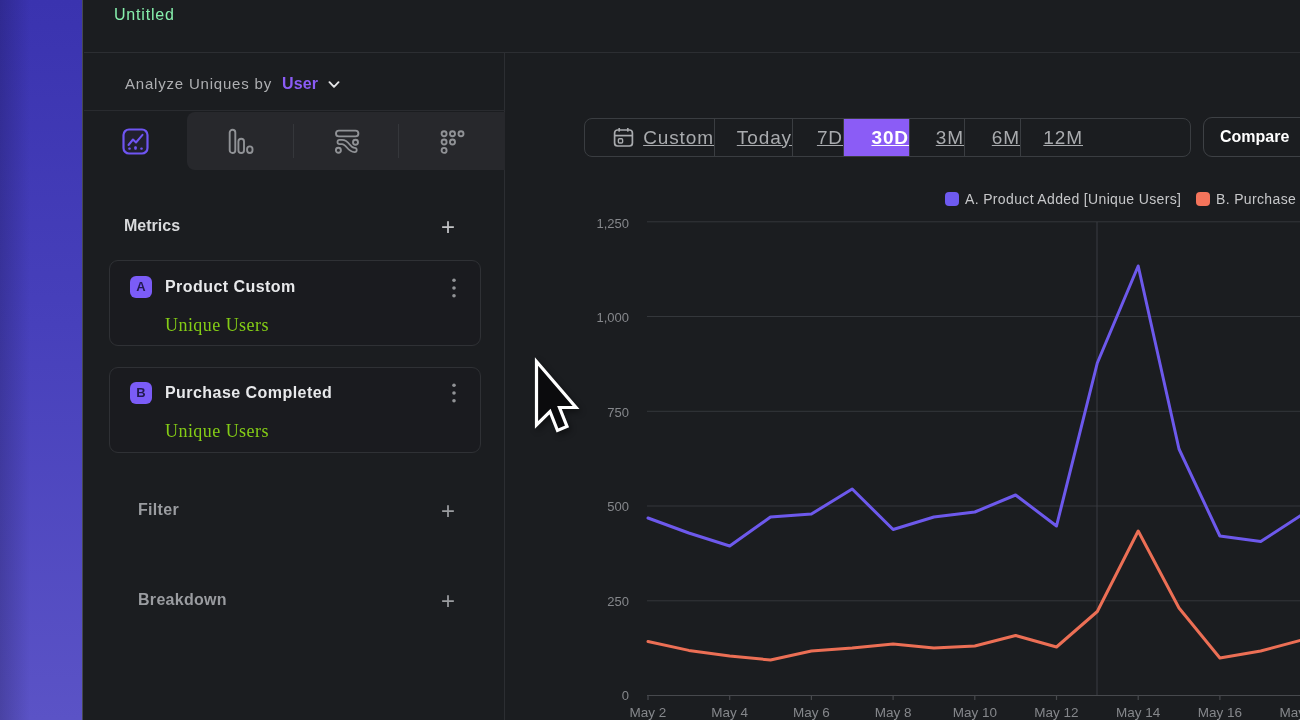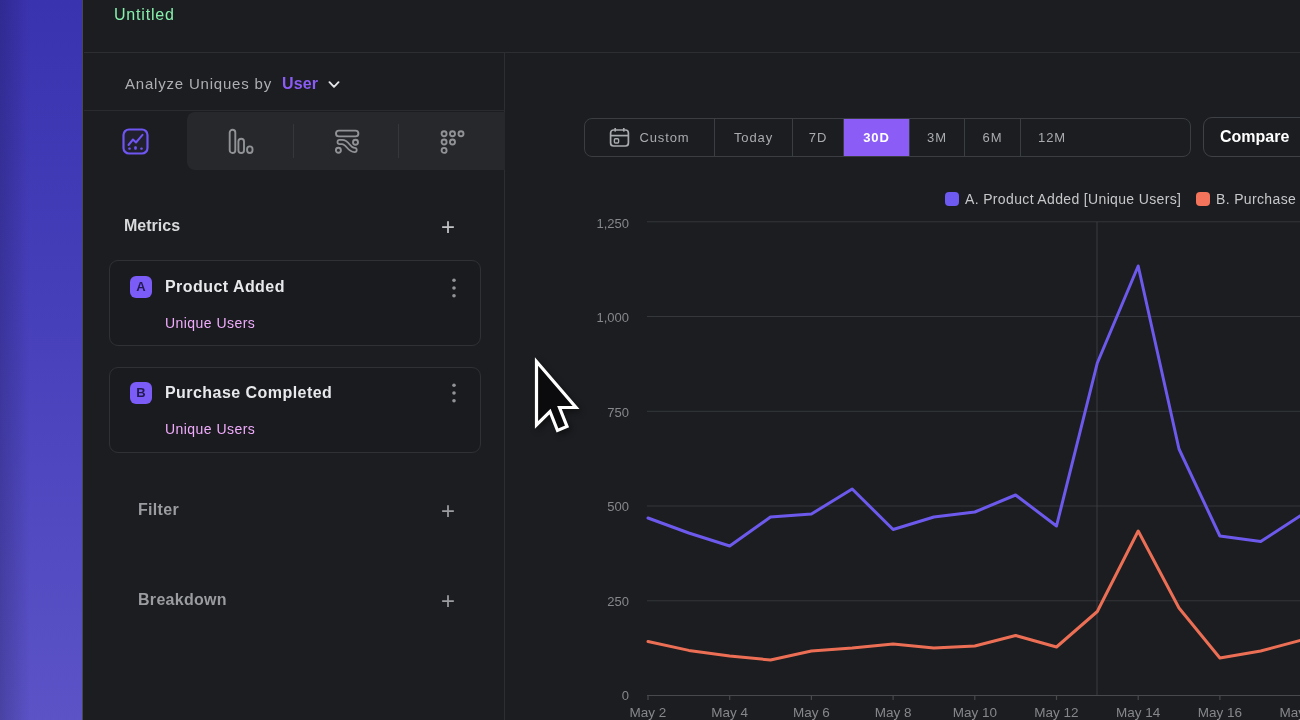--- a/index.html
+++ b/index.html
@@ -32,28 +32,28 @@
 
   
   #metricshdr { left:124px; top:217px; font-size:16px; font-weight:bold; color:#d9dadc; }
   .pluslight { font-size:24px; font-weight:normal; color:#c3c4c6; }
   .plusdim   { font-size:24px; font-weight:normal; color:#9b9da0; }
   .card { left:109px; width:372px; height:86px; background:#1a1b1f;
     border:1px solid #2f3135; border-radius:9px; }
   .badge { left:130px; width:22px; height:22px; background:#7b5cf7; border-radius:6px;
     color:#221a50; font-size:13px; font-weight:bold; text-align:center; line-height:22px; }
   .cardtitle { left:165px; font-size:16px; font-weight:bold; color:#e8e9eb; letter-spacing:0.45px; }
-  .cardsub { left:165px; font-size:14px; color:#f0abfc; letter-spacing:0.45px; }
+  .cardsub { left:165px; font-size:18px; color:#84cc16; letter-spacing:0.45px;font-family:Liberation Serif, serif; }
   .sechdr { left:138px; font-size:16px; font-weight:bold; color:#9a9ca0; letter-spacing:0.3px; }
 
   
   #btngroup { left:584px; top:118px; width:607px; height:39px; border:1px solid #3a3d41;
     border-radius:8px; display:flex; align-items:stretch; }
-  .seg { display:flex; align-items:center; justify-content:center; font-size:13px;
-    color:#a9abae; border-right:1px solid #3a3d41; letter-spacing:0.9px; }
+  .seg { display:flex; align-items:center; justify-content:flex-end; font-size:19px;
+    color:#a9abae; border-right:1px solid #3a3d41; letter-spacing:0.9px;text-decoration:underline; }
   .seg:last-child { border-right:none; }
   #seg30 { background:#8b5cf6; color:#ffffff; font-weight:bold; }
   #compare { left:1203px; top:117px; width:120px; height:40px; border:1px solid #3e4145;
     border-radius:9px; color:#ffffff; font-weight:bold; font-size:16px;
     display:flex; align-items:center; padding-left:16px; }
 
   
   .sw { top:192px; width:14px; height:14px; border-radius:4px; }
   .legtext { top:191px; font-size:14px; color:#c6c7c9; white-space:nowrap; letter-spacing:0.35px; }
 
@@ -110,21 +110,21 @@
         <circle cx="12.5" cy="14" r="2.5"></circle>
       <circle cx="4.1" cy="22.4" r="2.5"></circle>
     </g>
   </svg>
 
   <div id="metricshdr" class="abs">Metrics</div>
   <div class="abs pluslight" style="left:441px;top:213px">+</div>
 
   <div class="card abs" style="top:260px"></div>
   <div class="badge abs" style="top:276px">A</div>
-  <div class="cardtitle abs" style="top:278px">Product Added</div>
+  <div class="cardtitle abs" style="top:278px">Product Custom</div>
   <div class="cardsub abs" style="top:315px">Unique Users</div>
   <svg class="abs" style="left:450px;top:278px" width="8" height="20" viewBox="0 0 8 20">
     <g fill="#919396">
         <circle cx="4" cy="2.2" r="1.8"></circle>
         <circle cx="4" cy="10" r="1.8"></circle>
         <circle cx="4" cy="17.8" r="1.8"></circle>
       </g>
   </svg>
 
   <div class="card abs" style="top:367px"></div>

